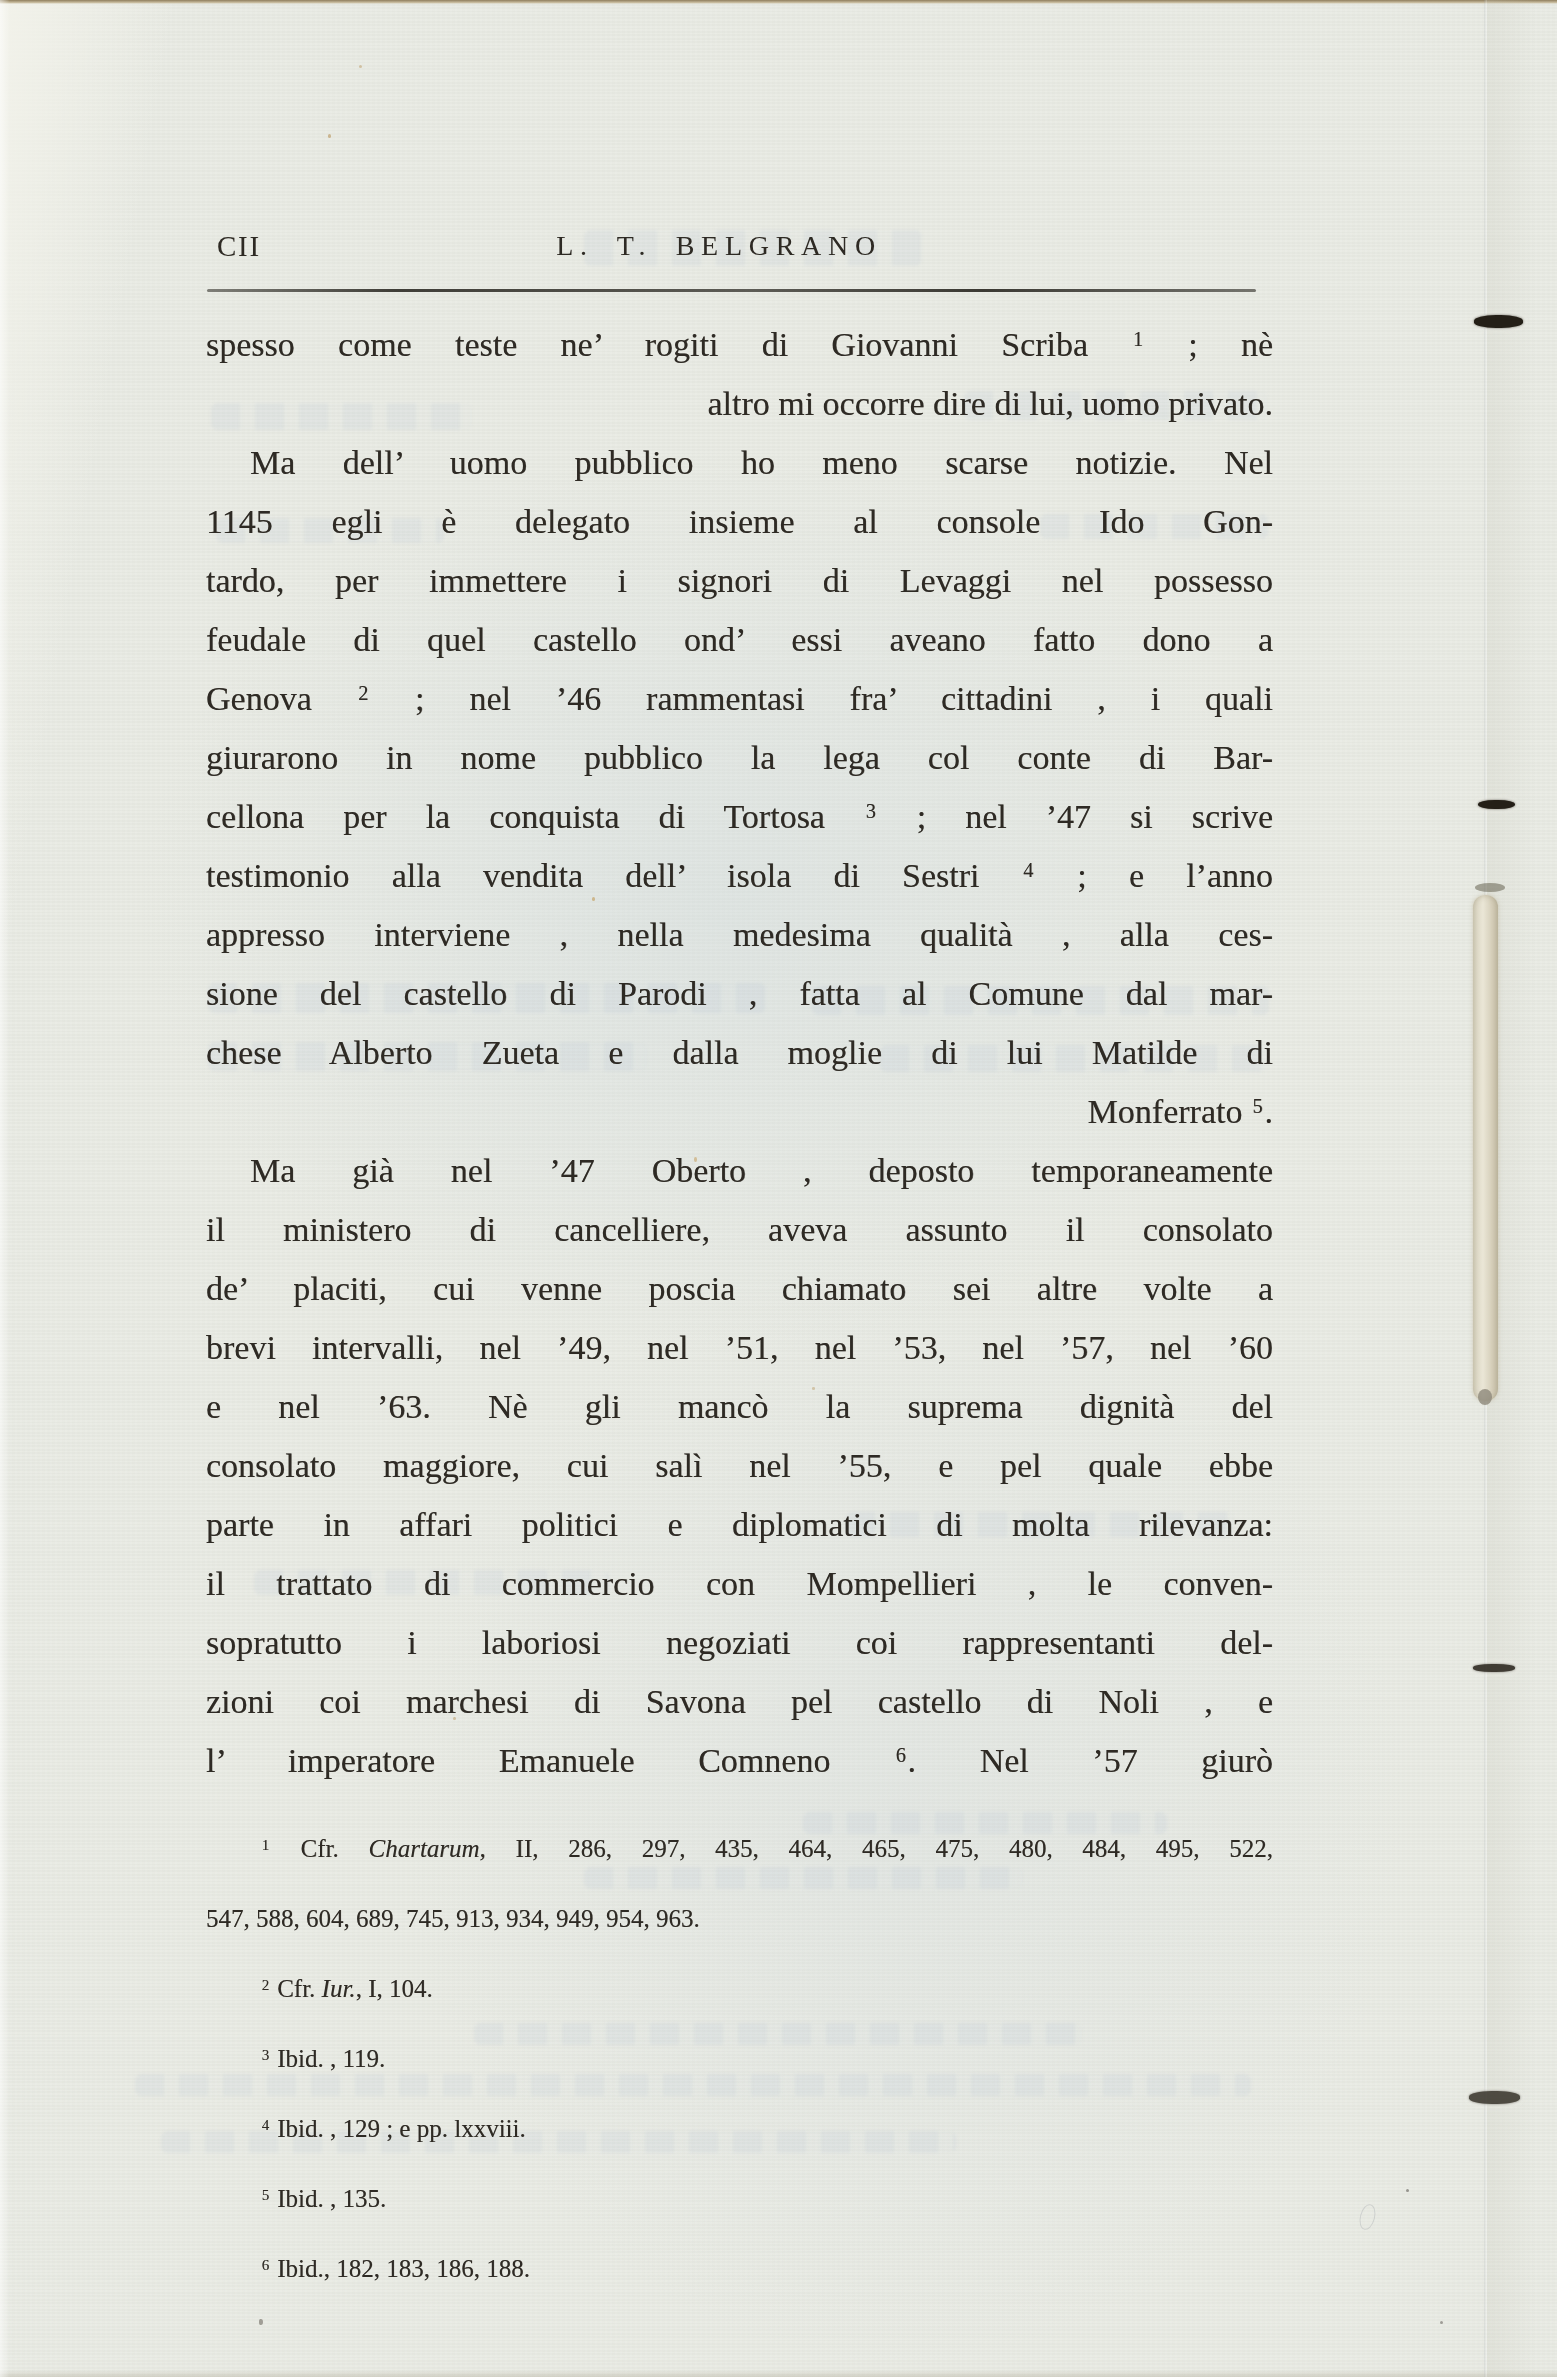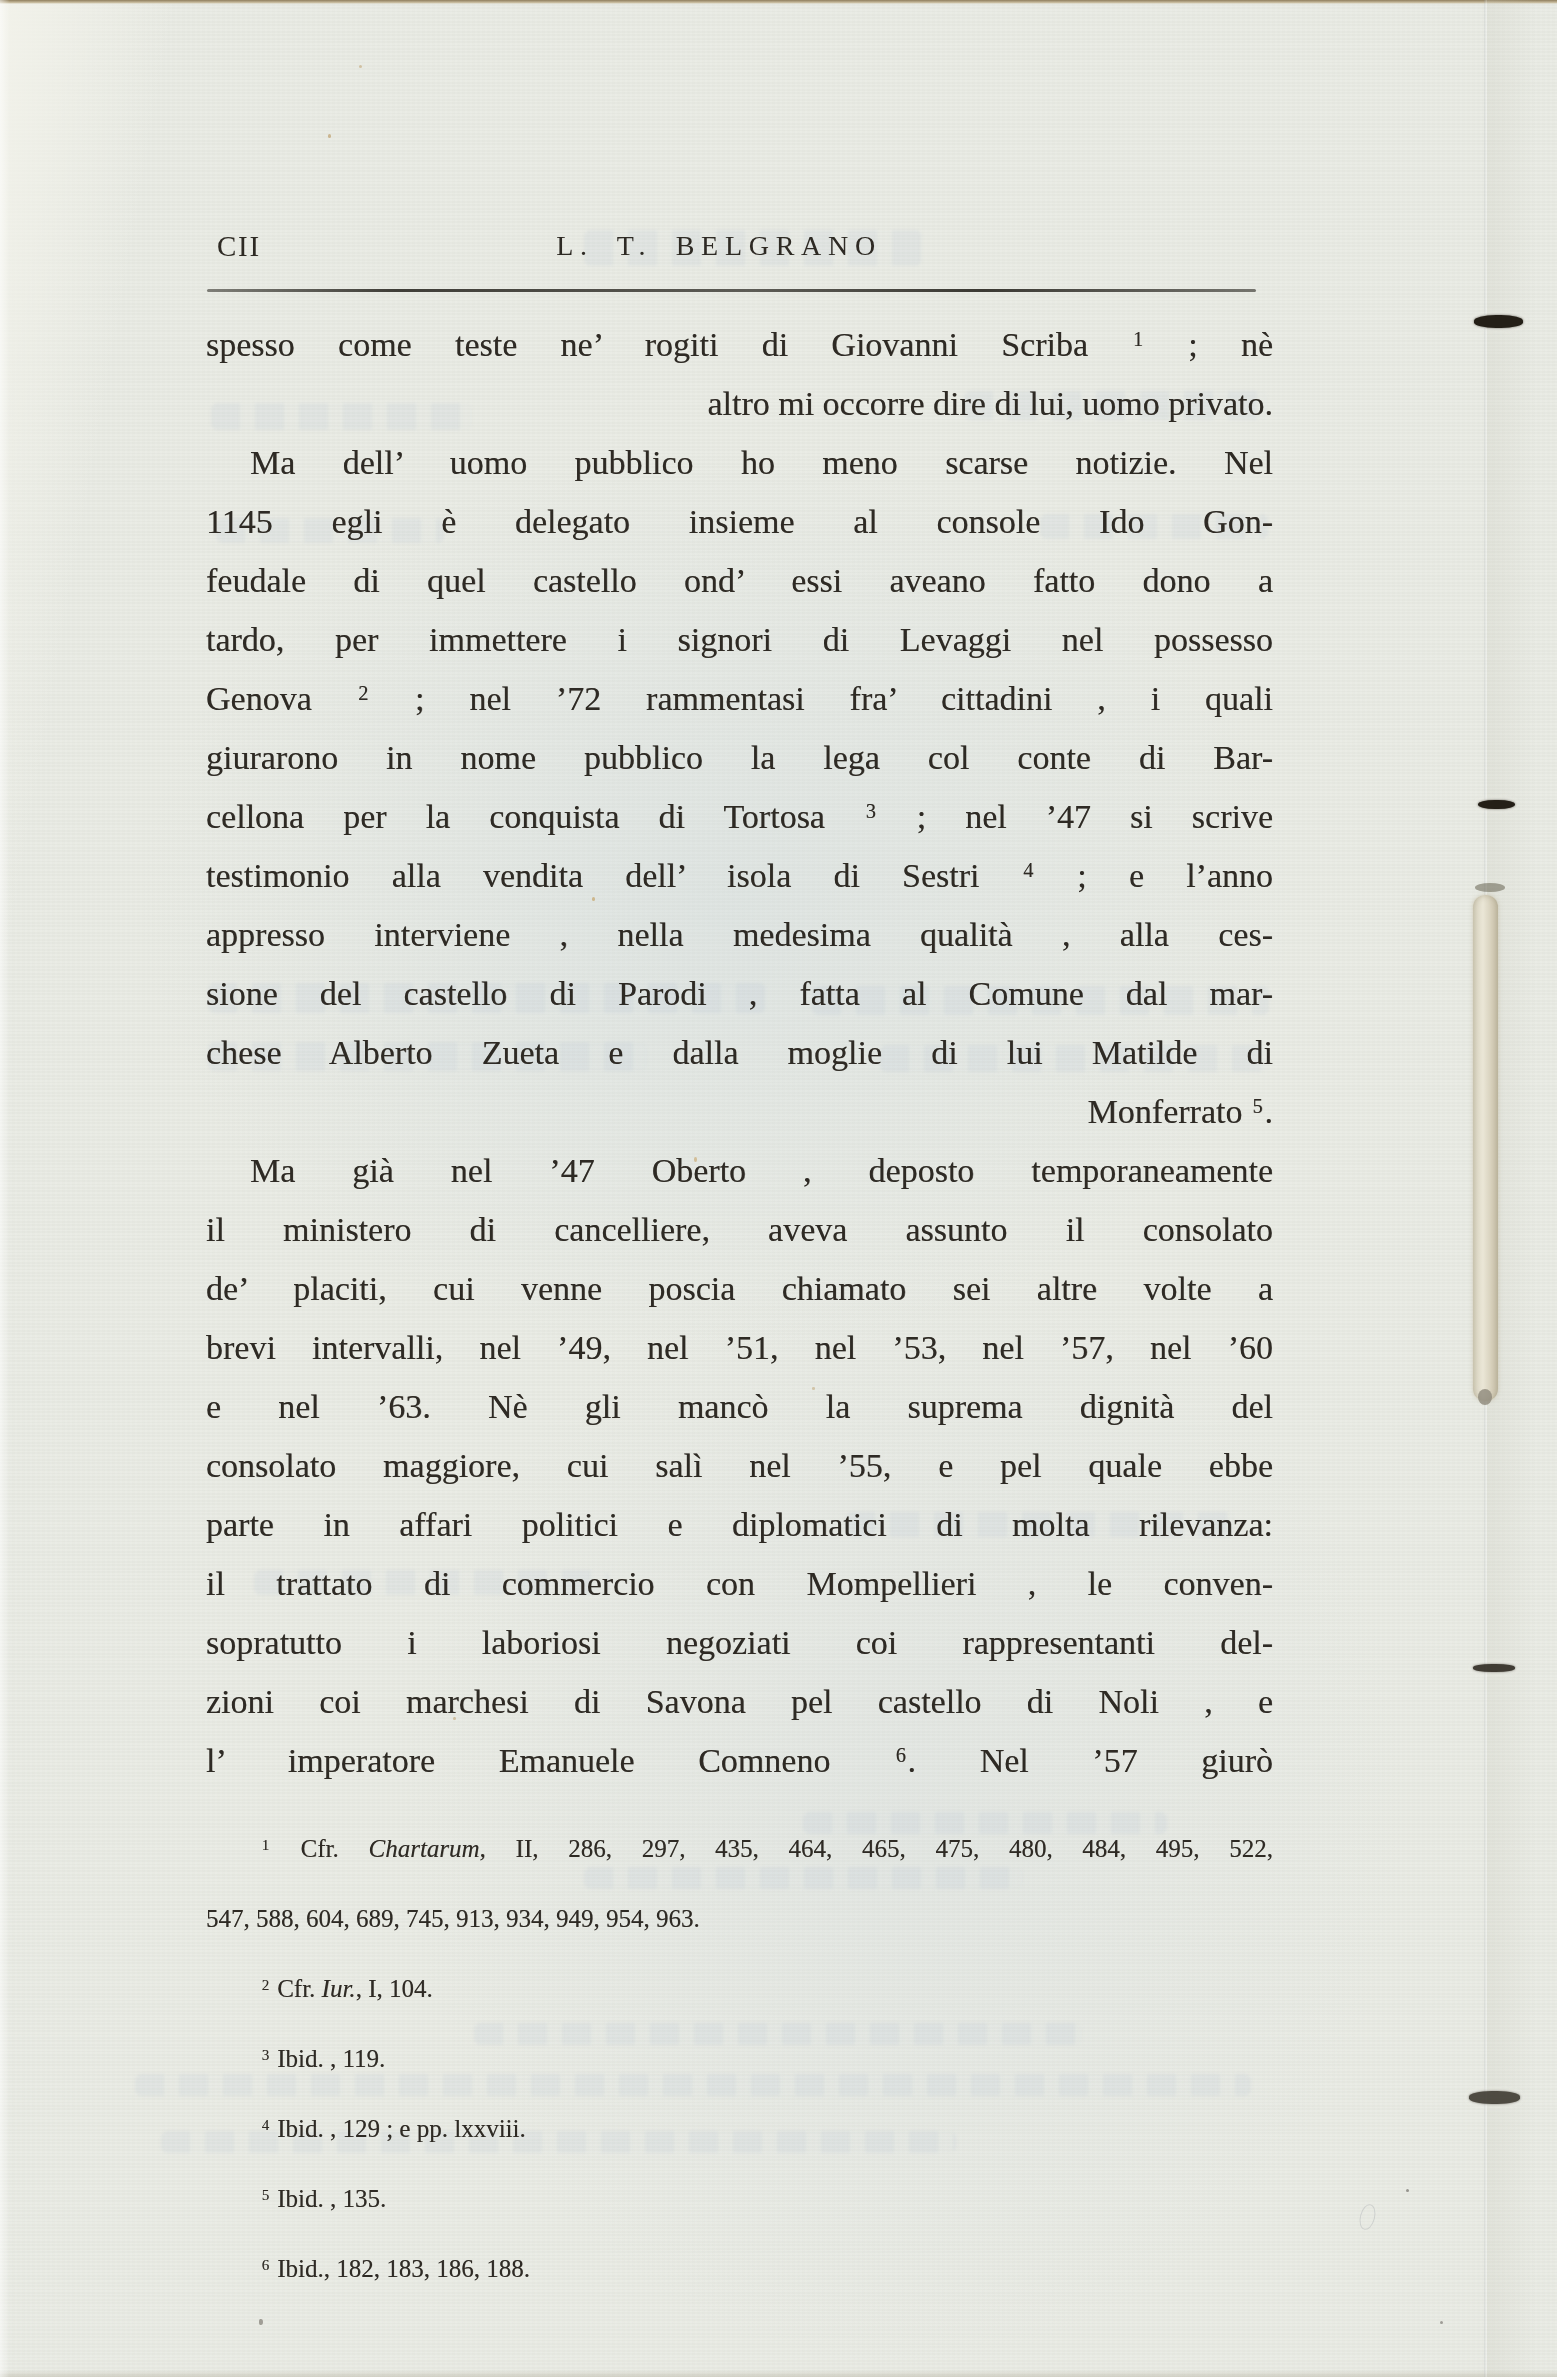--- a/index.html
+++ b/index.html
@@ -90,23 +90,23 @@
     <span class="folio">CII</span>
     <span class="running-title">L. T. BELGRANO</span>
     <div class="rule"></div>
   </header>
 
   <main class="body-text" id="body-text">
       <div class="tline just"><span>spesso come teste ne’ rogiti di Giovanni Scriba </span><sup>1</sup><span> ; nè</span></div>
       <div class="tline"><span>altro mi occorre dire di lui, uomo privato.</span></div>
       <div class="tline indent just"><span>Ma dell’ uomo pubblico ho meno scarse notizie. Nel</span></div>
       <div class="tline just"><span>1145 egli è delegato insieme al console Ido Gon-</span></div>
+      <div class="tline just"><span>tardo, per immettere i signori di Levaggi nel possesso</span></div>
       <div class="tline just"><span>feudale di quel castello ond’ essi aveano fatto dono a</span></div>
-      <div class="tline just"><span>tardo, per immettere i signori di Levaggi nel possesso</span></div>
-      <div class="tline just"><span>Genova </span><sup>2</sup><span> ; nel ’72 rammentasi fra’ cittadini , i quali</span></div>
+      <div class="tline just"><span>Genova </span><sup>2</sup><span> ; nel ’46 rammentasi fra’ cittadini , i quali</span></div>
       <div class="tline just"><span>giurarono in nome pubblico la lega col conte di Bar-</span></div>
       <div class="tline just"><span>cellona per la conquista di Tortosa </span><sup>3</sup><span> ; nel ’47 si scrive</span></div>
       <div class="tline just"><span>testimonio alla vendita dell’ isola di Sestri </span><sup>4</sup><span> ; e l’anno</span></div>
       <div class="tline just"><span>appresso interviene , nella medesima qualità , alla ces-</span></div>
       <div class="tline just"><span>sione del castello di Parodi , fatta al Comune dal mar-</span></div>
       <div class="tline just"><span>chese Alberto Zueta e dalla moglie di lui Matilde di</span></div>
       <div class="tline"><span>Monferrato </span><sup>5</sup><span>.</span></div>
       <div class="tline indent just"><span>Ma già nel ’47 Oberto , deposto temporaneamente</span></div>
       <div class="tline just"><span>il ministero di cancelliere, aveva assunto il consolato</span></div>
       <div class="tline just"><span>de’ placiti, cui venne poscia chiamato sei altre volte a</span></div>

